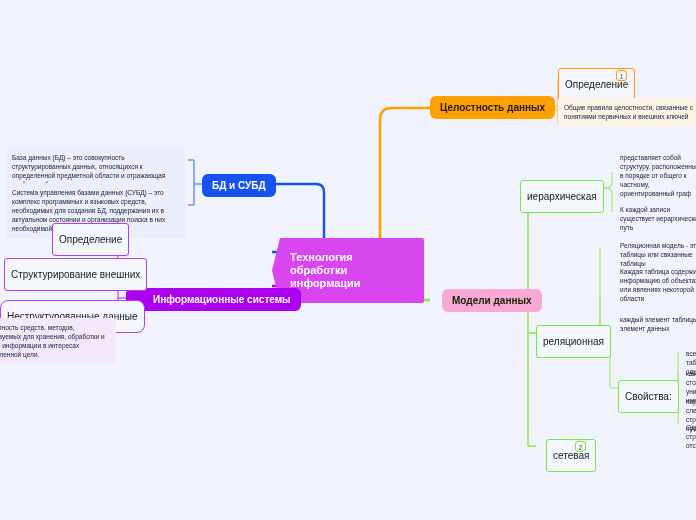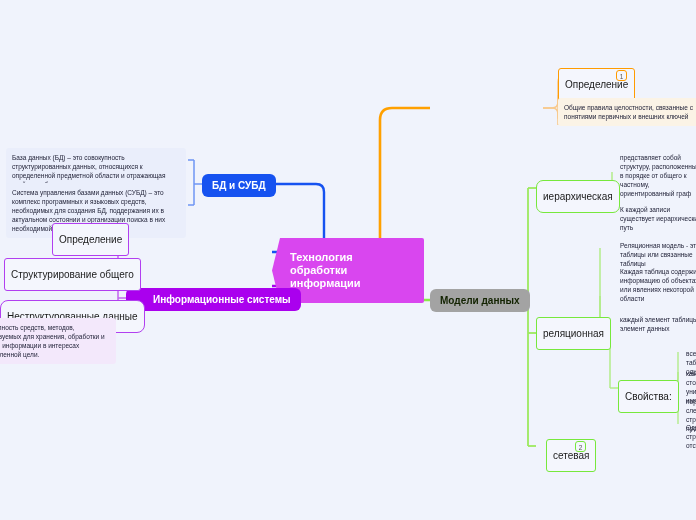--- a/index.html
+++ b/index.html
@@ -43,21 +43,21 @@
 
   
   .branch {
     font-weight: bold;
     font-size: 10px;
     border-radius: 6px;
     padding: 6px 10px;
     color: #111;
   }
   .branch.orange { background: #ffa000; color: #1a1a1a; }
-  .branch.green  { background: #a3a3a3; color: #122200; }
+  .branch.green  { background: #f9a8d4; color: #122200; margin-left: 12px; }
   .branch.blue   { background: #1652f0; color: #ffffff; }
   .branch.purple { background: #aa00ee; color: #ffffff; }
 
   
   .obox {
     font-size: 10px;
     background: #f4f6fd;
     border: 1.4px solid #cccccc;
     border-radius: 3px;
     padding: 10px 6px;
@@ -147,36 +147,37 @@
 
     <path d="M 126 298 L 118 298" fill="none" stroke="#c367ef" stroke-width="1.5"></path>
     <path d="M 118 238 L 118 308" fill="none" stroke="#c367ef" stroke-width="1.5"></path>
     <path d="M 118 238 L 110 238" fill="none" stroke="#c367ef" stroke-width="1.5"></path>
     <path d="M 118 266 L 110 266" fill="none" stroke="#c367ef" stroke-width="1.5"></path>
     <path d="M 118 308 L 110 308" fill="none" stroke="#c367ef" stroke-width="1.5"></path>
   </svg>
 
   <div class="node root" style="left:272px; top:238px;">Технология обработки информации</div>
 
+  <div class="node branch orange" style="left:430px; top:96px;">Целостность данных</div>
 
   <div class="node obox orange" style="left:558px; top:68px;">Определение</div>
 
   <div class="badge" style="left:616px; top:70px;">1</div>
 
   <div class="note orange" style="left:558px; top:98px; width:150px;">Общие правила целостности, связанные с понятиями первичных и внешних ключей</div>
 
   <div class="node branch green" style="left:430px; top:289px;">Модели данных</div>
 
-  <div class="node obox green" style="left:536px; top:180px;border-radius:7px;">иерархическая</div>
+  <div class="node obox green" style="left:520px; top:180px;">иерархическая</div>
 
   <div class="note plain" style="left:614px; top:148px; width:96px;">представляет собой структуру, расположенных в порядке от общего к частному, ориентированный граф</div>
 
   <div class="note plain" style="left:614px; top:200px; width:96px;">К каждой записи существует иерархический путь</div>
 
-  <div class="node obox green" style="left:536px; top:317px;">реляционная</div>
+  <div class="node obox green" style="left:536px; top:325px;">реляционная</div>
 
   <div class="note plain" style="left:614px; top:236px; width:96px;">Реляционная модель - это таблицы или связанные таблицы</div>
 
   <div class="note plain" style="left:614px; top:262px; width:96px;">Каждая таблица содержит информацию об объектах или явлениях некоторой области</div>
 
   <div class="note plain" style="left:614px; top:310px; width:96px;">каждый элемент таблицы - элемент данных</div>
 
   <div class="node obox green" style="left:618px; top:380px;">Свойства:</div>
 
   <div class="note plain" style="left:680px; top:344px; width:60px;">все столбцы таблицы однородны</div>
@@ -194,19 +195,19 @@
   <div class="node branch blue" style="left:202px; top:174px;">БД и СУБД</div>
 
   <div class="note blue" style="left:6px; top:148px; width:180px;">База данных (БД) – это совокупность структурированных данных, относящихся к определенной предметной области и отражающая свойства объектов и их отношения.</div>
 
   <div class="note blue" style="left:6px; top:183px; width:180px;">Система управления базами данных (СУБД) – это комплекс программных и языковых средств, необходимых для создания БД, поддержания их в актуальном состоянии и организации поиска в них необходимой информации.</div>
 
   <div class="node branch purple" style="left:126px; top:288px;padding-left:27px;">Информационные системы</div>
 
   <div class="node obox purple" style="left:52px; top:223px;">Определение</div>
 
-  <div class="node obox purple" style="left:4px; top:258px;">Структурирование общего</div>
+  <div class="node obox purple" style="left:4px; top:258px;">Структурирование внешних</div>
 
   <div class="node obox purple" style="left:0px; top:300px;border-radius:8px;">Неструктурованные данные</div>
 
   <div class="note purple" style="left:-28px; top:318px; width:144px;">совокупность средств, методов, используемых для хранения, обработки и выдачи информации в интересах определенной цели.</div>
 
 </div>
 
 </body></html>

